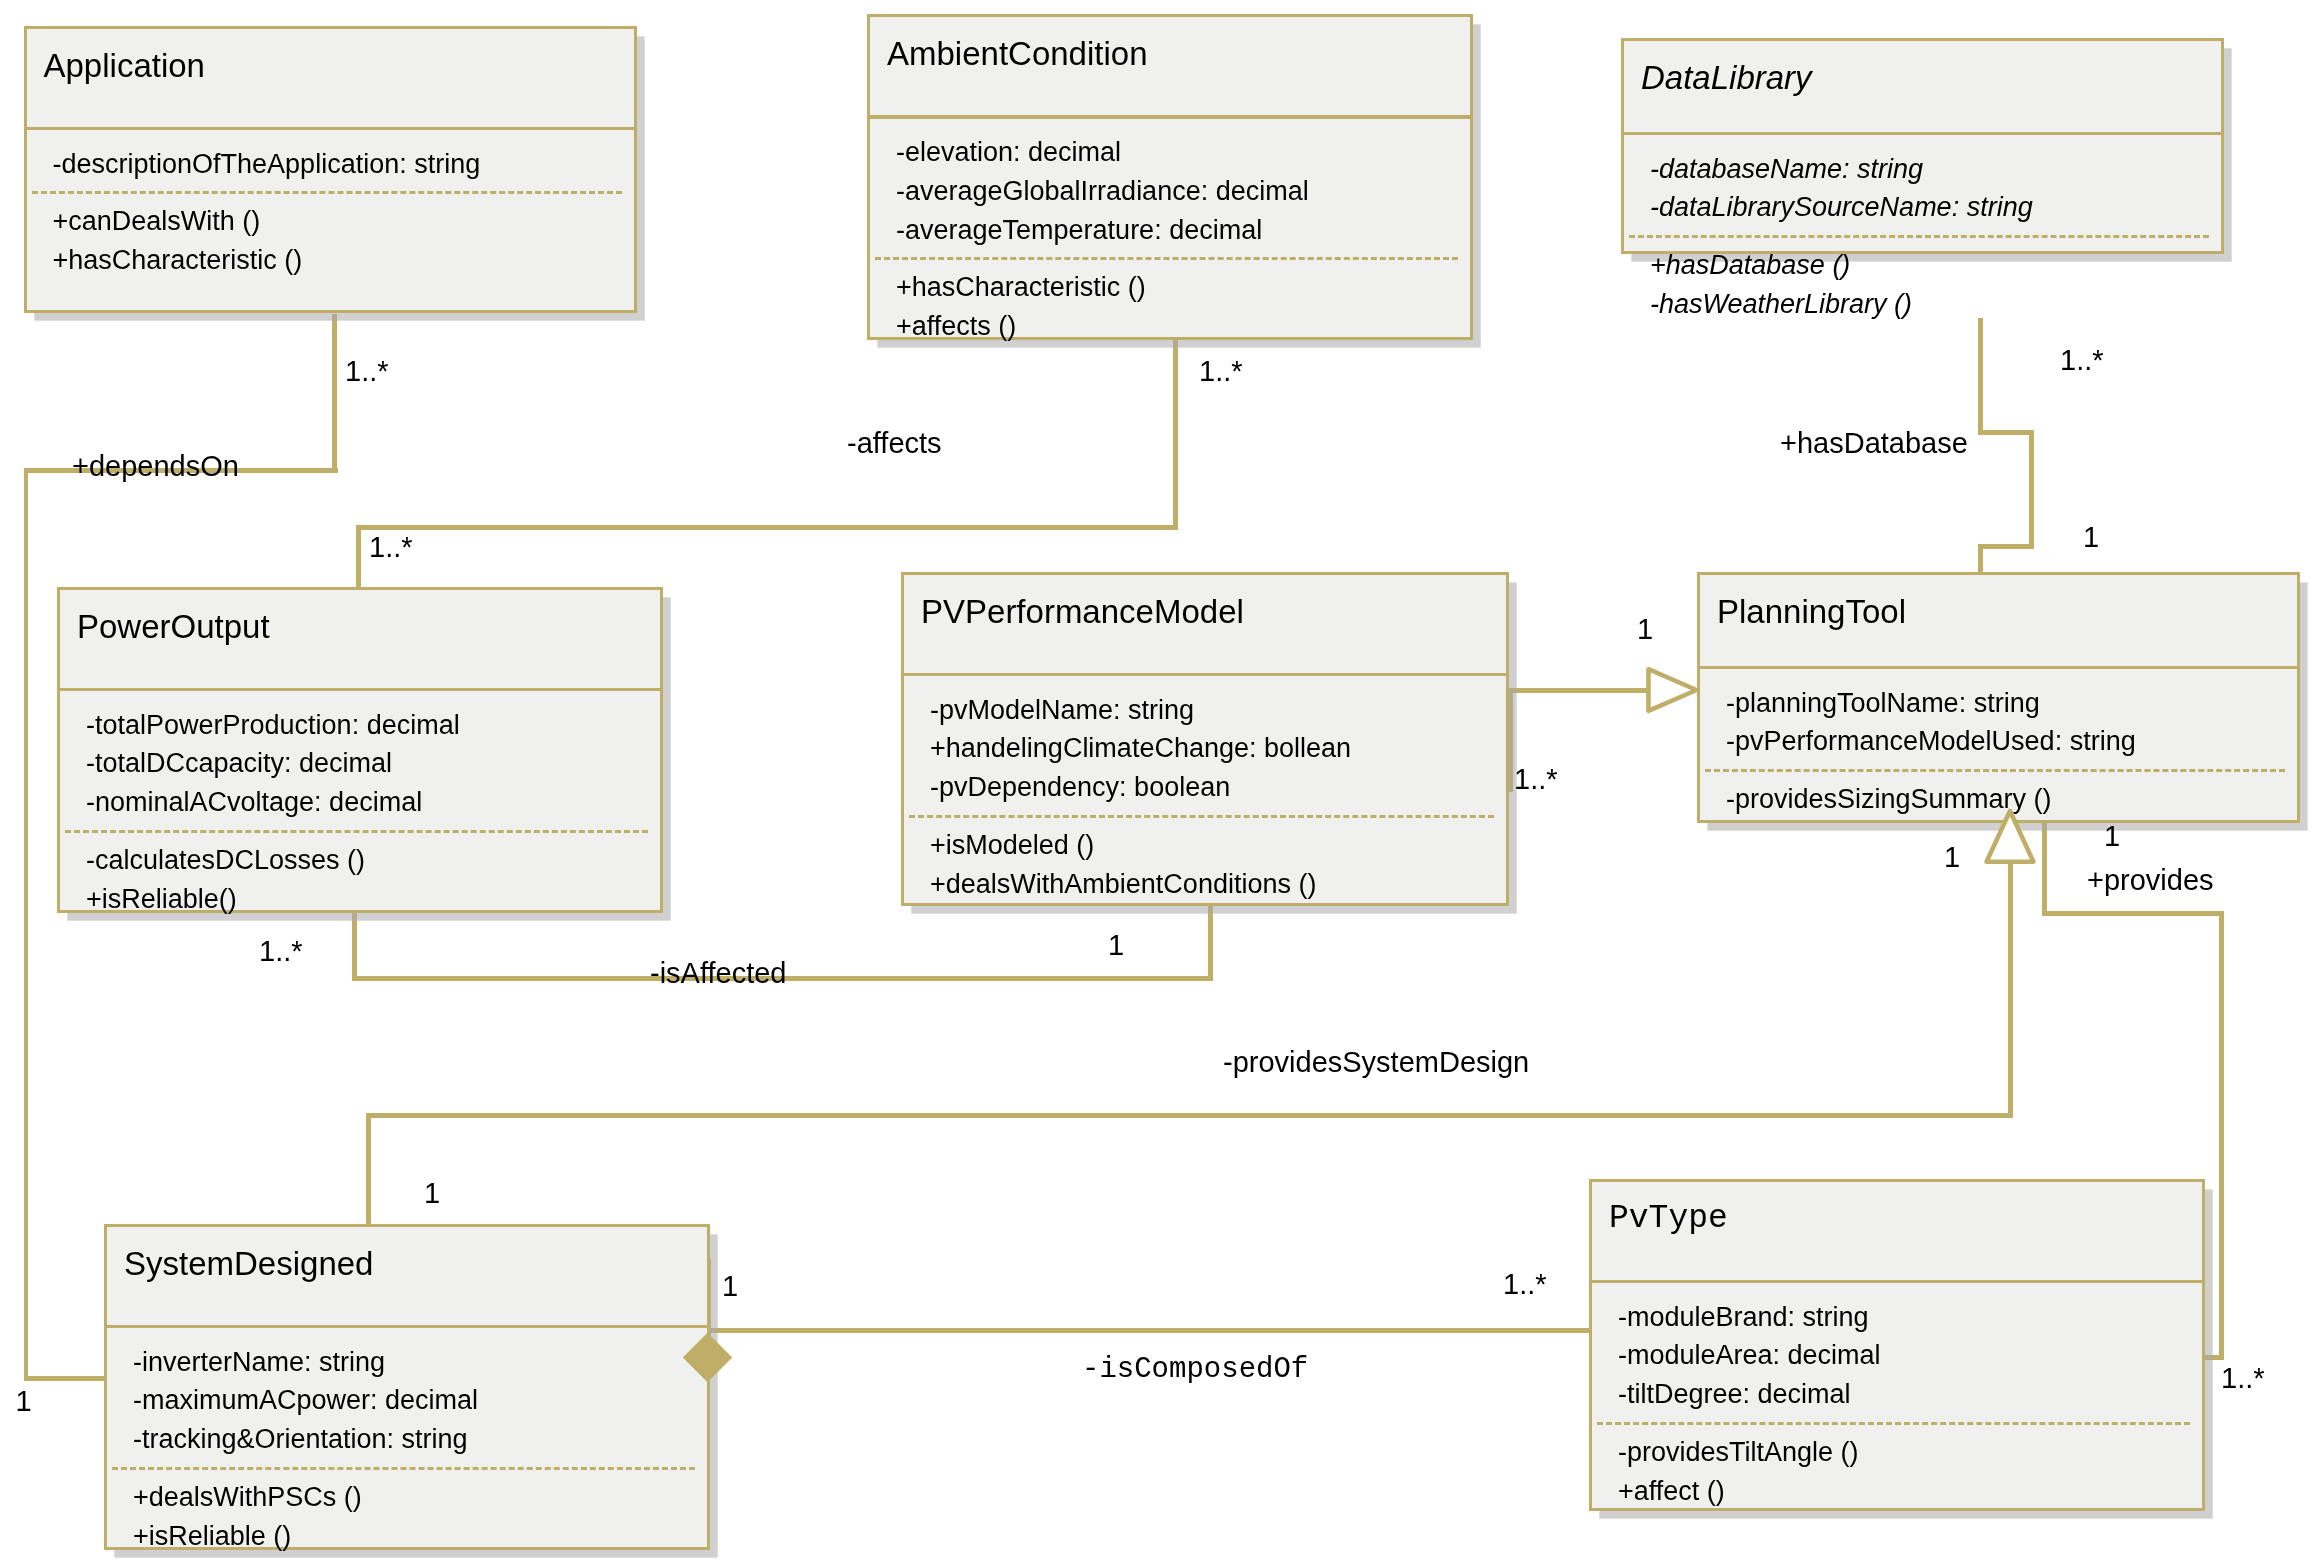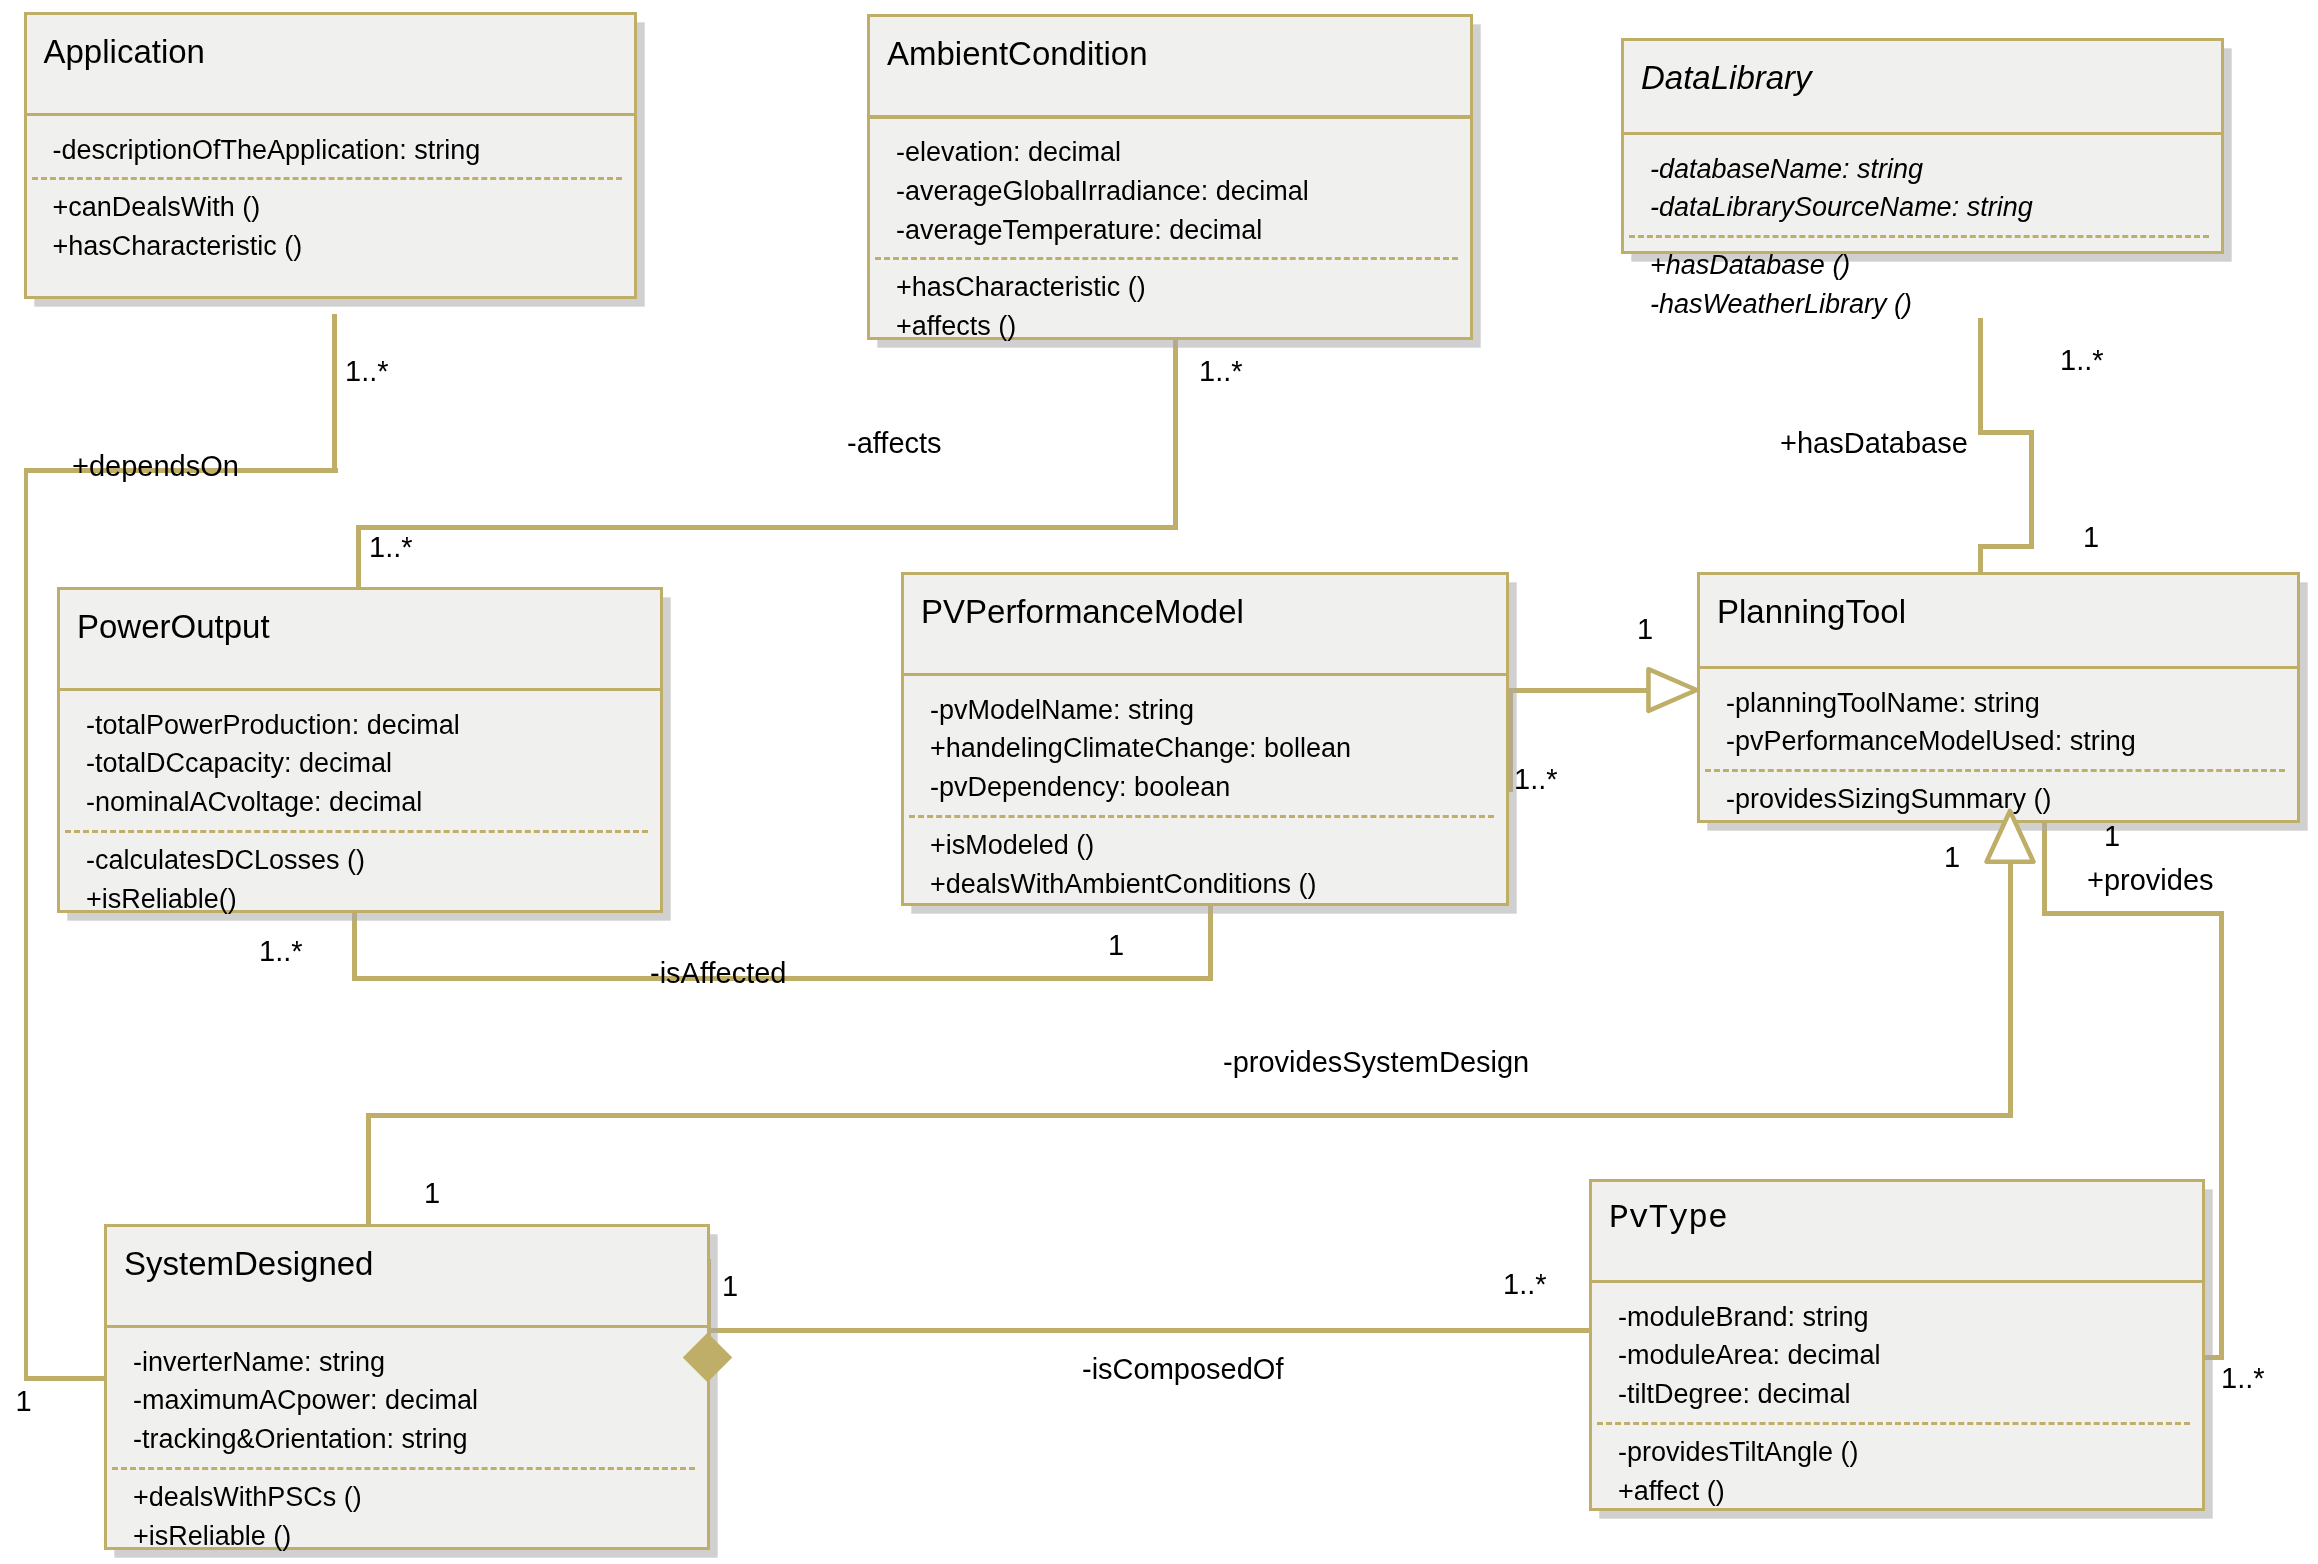--- a/index.html
+++ b/index.html
@@ -97,21 +97,21 @@
     background: #bfae68;
     transform: rotate(45deg);
     z-index: 7;
   }
 </style>
 </head>
 <body>
 
 <div id="canvas">
 
-  <div class="uml-class" style="left:23.5px; top:12px; width:613px; height:287px;">
+  <div class="uml-class" style="left:23.5px; top:26px; width:613px; height:287px;">
     <div style="height:98px;">
       <div class="uml-title">Application</div>
     </div>
     <div class="uml-divider"></div>
     <div class="uml-body">
       <div class="uml-attr">-descriptionOfTheApplication: string</div>
       <div class="uml-sep"></div>
       <div class="uml-op">+canDealsWith ()</div>
       <div class="uml-op">+hasCharacteristic ()</div>
     </div>
@@ -273,17 +273,17 @@
   <div class="edge v" style="left:2219px; top:911px; height:448px;"></div>
   <div class="edge h" style="left:2203px; top:1355px; width:21px;"></div>
   <div class="mult" style="left:2104px; top:820px;">1</div>
   <div class="lbl" style="left:2087px; top:864px;">+provides</div>
   <div class="mult" style="left:2221px; top:1362px;">1..*</div>
 
   <div class="edge v" style="left:706px; top:1259px; height:83px;"></div>
   <div class="edge h" style="left:706px; top:1328px; width:887px;"></div>
   <div class="diamond" style="left:690px; top:1340px;"></div>
   <div class="mult" style="left:722px; top:1270px;">1</div>
-  <div class="lbl" style="left:1082px; top:1353px;">-isComposedOf</div>
+  <div class="lbl" style="left:1082px; top:1353px;font-family:Liberation Mono, monospace;">-isComposedOf</div>
   <div class="mult" style="left:1503px; top:1268px;">1..*</div>
 
 </div>
 
 
 </body></html>

